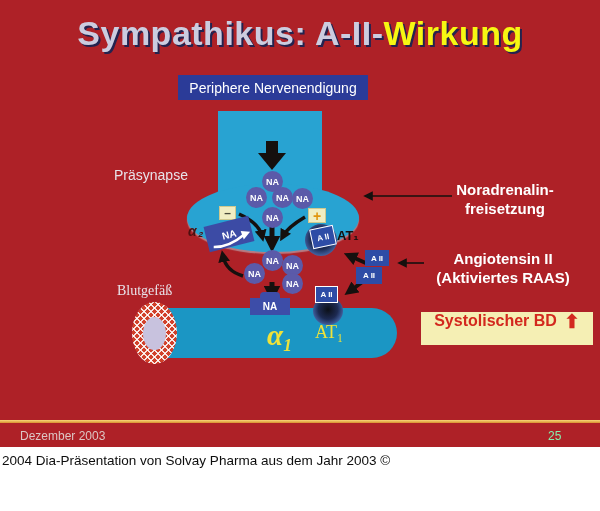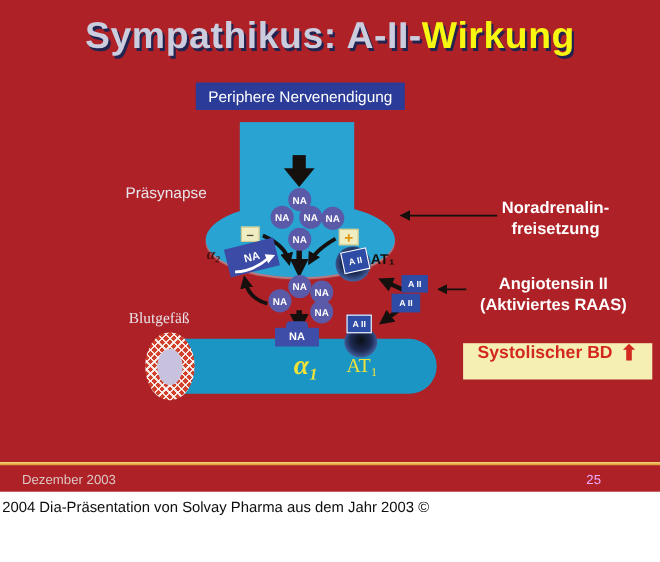--- a/index.html
+++ b/index.html
@@ -31,21 +31,21 @@
   .na-circle { position:absolute; width:21px; height:21px; border-radius:50%;
                background:#5b5aa9; color:#ffffff; font-size:9px; font-weight:bold;
                display:flex; align-items:center; justify-content:center; }
 
   .sign-box { position:absolute; background:#f0edc2; border:1px solid #cfc98e;
               display:flex; align-items:center; justify-content:center; font-weight:bold; }
   .sign-minus { left:219px; top:206px; width:17px; height:14px; color:#4a4a3a; font-size:12px; }
   .sign-plus  { left:308px; top:208px; width:18px; height:15px; color:#e0950f; font-size:14px; }
 
   .a2-text { position:absolute; left:188px; top:224px; color:#4d0f0f; font-style:italic;
-             font-family:Liberation Serif, serif; font-size:14px; font-weight:bold; }
+             font-family:Liberation Mono, monospace; font-size:14px; font-weight:bold; }
   .a2-receptor { position:absolute; left:206px; top:221px; width:46px; height:26px;
                  background:#3c4ba5; transform:rotate(-14deg);
                  color:#ffffff; font-size:10px; font-weight:bold;
                  display:flex; align-items:center; justify-content:center; gap:2px; }
   .a2-receptor svg { position:absolute; left:2px; bottom:1px; }
 
   .sphere { position:absolute; border-radius:50%;
             background:radial-gradient(circle at 50% 45%, #0c1018 0%, #1d2a52 45%, #41609f 72%, #5b7ec2 85%, rgba(91,126,194,0) 98%); }
   .sphere-presyn { left:305px; top:224px; width:32px; height:32px; }
   .sphere-vessel { left:313px; top:297px; width:30px; height:28px; }
@@ -68,38 +68,38 @@
             repeating-linear-gradient(-45deg, rgba(255,255,255,0.85) 0 1.5px, rgba(255,255,255,0) 1.5px 5px),
             #d1402a; }
   .lumen { position:absolute; left:143px; top:317px; width:23px; height:33px; border-radius:50%;
            background:#c8c2de; }
 
   .na-receptor { position:absolute; background:#3d4da8; color:#ffffff; font-weight:bold;
                  display:flex; align-items:center; justify-content:center; }
   .na-rec-base { left:250px; top:298px; width:40px; height:17px; font-size:10px; }
   .na-rec-bump { left:260px; top:292px; width:20px; height:8px; border-radius:4px 4px 0 0; }
 
-  .alpha1 { position:absolute; left:267px; top:319px; color:#efe23a; font-size:25px; font-weight:bold;
+  .alpha1 { position:absolute; left:267px; top:319px; color:#efe23a; font-size:29px; font-weight:bold;
             font-style:italic; font-family:"Liberation Serif", serif; }
   .at1-yellow { position:absolute; left:315px; top:322px; color:#efe23a; font-size:18px;
                 font-family:"Liberation Serif", serif; }
 
   .vaso-box { position:absolute; left:193px; top:351px; width:148px; height:27px; background:#ffffff;
               color:#202a78; font-size:17px; font-weight:bold;
               display:flex; align-items:center; justify-content:center; box-shadow:1px 1px 2px rgba(0,0,0,0.35); }
 
   .syst-box { position:absolute; left:421px; top:312px; width:172px; height:33px; background:#f5efb4;
               color:#d3281e; font-size:16px; font-weight:bold;
               display:flex; justify-content:center; gap:7px; }
   .syst-box .up { font-size:19px; line-height:1; }
 
   .footer-line { position:absolute; left:0; top:420px; width:600px; height:3px;
                  background:linear-gradient(#f8d87a, #d98f2e); }
   .footer-date { position:absolute; left:20px; top:429px; color:#ddc6c4; font-size:12px; }
-  .footer-page { position:absolute; left:533px; top:429px; color:#f0abfc; font-size:12px; }
+  .footer-page { position:absolute; left:548px; top:429px; color:#86efac; font-size:12px; }
 
   .caption { position:absolute; left:2px; top:453px; width:596px; color:#0d0d0d; font-size:13.5px; }
 
   svg.arrows { position:absolute; left:0; top:0; pointer-events:none; }
 </style>
 </head>
 <body>
 
 <div class="screen">
   <div class="slide">

